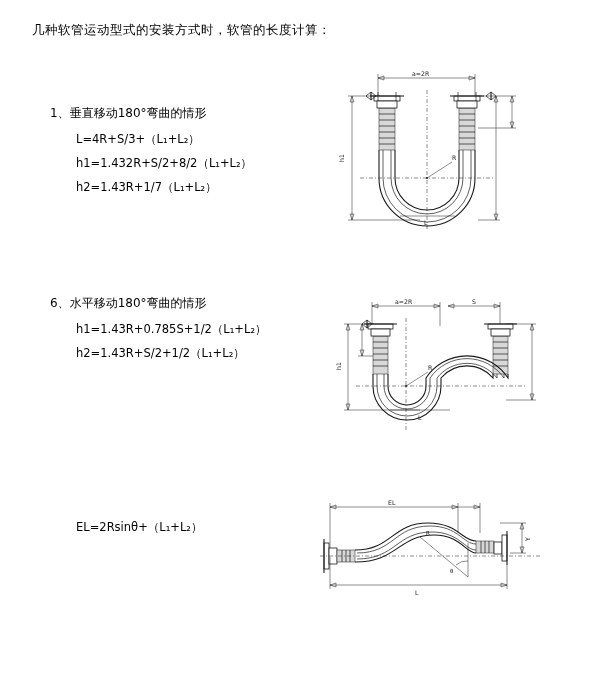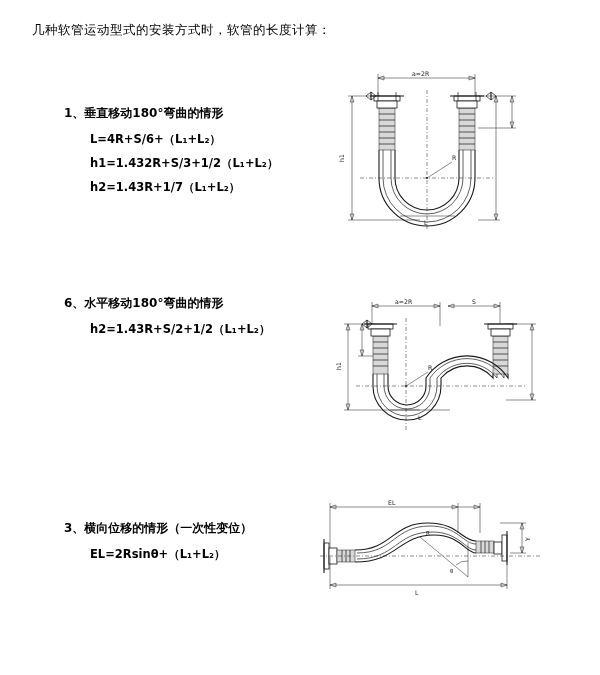--- a/index.html
+++ b/index.html
@@ -32,23 +32,22 @@
     position: absolute;
     left: 0;
     width: 600px;
   }
   .sec1 { top: 105px; }
   .sec2 { top: 295px; }
   .sec3 { top: 520px; }
 
   .text-col {
     position: absolute;
-    left: 64px;
+    left: 50px;
     width: 260px;
-    font-weight: bold;
   }
   .sec-title {
     font-size: 12px;
     white-space: nowrap;
     margin-bottom: 10px;
   }
   .formula {
     font-size: 11.5px;
     white-space: nowrap;
     margin: 0 0 9px 26px;
@@ -84,22 +83,22 @@
 </head>
 <body>
 
 <div class="page">
 
   <div class="heading">几种软管运动型式的安装方式时，软管的长度计算：</div>
 
   <div class="section sec1">
     <div class="text-col">
       <div class="sec-title">1、垂直移动180°弯曲的情形</div>
-      <div class="formula">L=4R+S/6+（L₁+L₂）</div>
-      <div class="formula">h1=1.432R+S/3+1/2（L₁+L₂）</div>
+      <div class="formula">L=4R+S/3+（L₁+L₂）</div>
+      <div class="formula">h1=1.432R+S/2+8/2（L₁+L₂）</div>
       <div class="formula">h2=1.43R+1/7（L₁+L₂）</div>
     </div>
 
     <div class="drawing">
       <svg width="290" height="200" viewBox="0 0 290 200">
 
         <g>
           <line class="dim" x1="78" y1="8" x2="175" y2="8"></line>
           <path class="dim" d="M78 8 l6 -2 v4 z" fill="#1a1a1a"></path>
           <path class="dim" d="M175 8 l-6 -2 v4 z" fill="#1a1a1a"></path>
@@ -190,20 +189,21 @@
           <path class="thin" d="M186 26 l5 -4 v8 z"></path>
           <path class="thin" d="M196 26 l-5 -4 v8 z"></path>
         </g>
       </svg>
     </div>
   </div>
 
   <div class="section sec2">
     <div class="text-col">
       <div class="sec-title">6、水平移动180°弯曲的情形</div>
+      <div class="formula">h1=1.43R+0.785S+1/2（L₁+L₂）</div>
       <div class="formula">h2=1.43R+S/2+1/2（L₁+L₂）</div>
     </div>
 
     <div class="drawing">
       <svg width="290" height="200" viewBox="0 0 290 200">
 
         <g>
           <line class="dim" x1="72" y1="46" x2="140" y2="46"></line>
           <path class="dim" d="M72 46 l6 -2 v4 z" fill="#1a1a1a"></path>
           <path class="dim" d="M140 46 l-6 -2 v4 z" fill="#1a1a1a"></path>
@@ -286,21 +286,20 @@
         <g>
           <line class="dim" x1="90" y1="150" x2="150" y2="150"></line>
           <text class="lbl" x="118" y="160">L</text>
         </g>
       </svg>
     </div>
   </div>
 
   <div class="section sec3">
     <div class="text-col">
-      <div class="sec-title">3、横向位移的情形（一次性变位）</div>
       <div class="formula">EL=2Rsinθ+（L₁+L₂）</div>
     </div>
 
     <div class="drawing">
       <svg width="290" height="200" viewBox="0 0 290 200">
 
         <g>
           <line class="dim" x1="30" y1="22" x2="158" y2="22"></line>
           <path class="dim" d="M30 22 l6 -2 v4 z" fill="#1a1a1a"></path>
           <path class="dim" d="M158 22 l-6 -2 v4 z" fill="#1a1a1a"></path>

